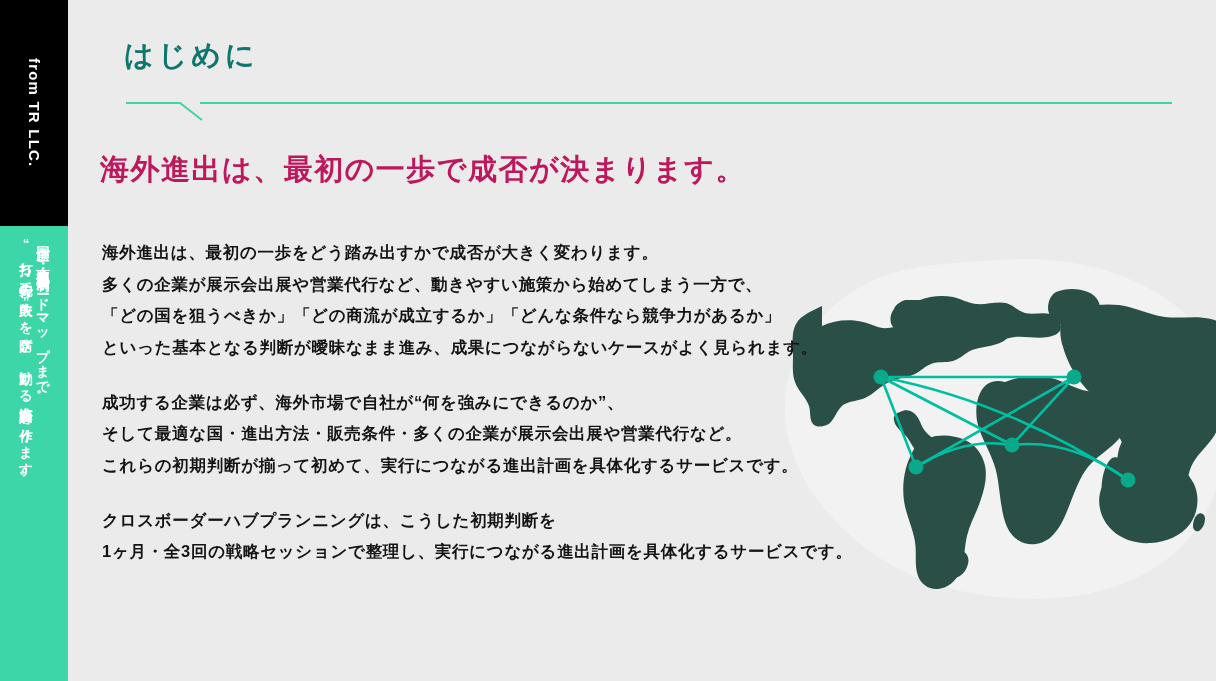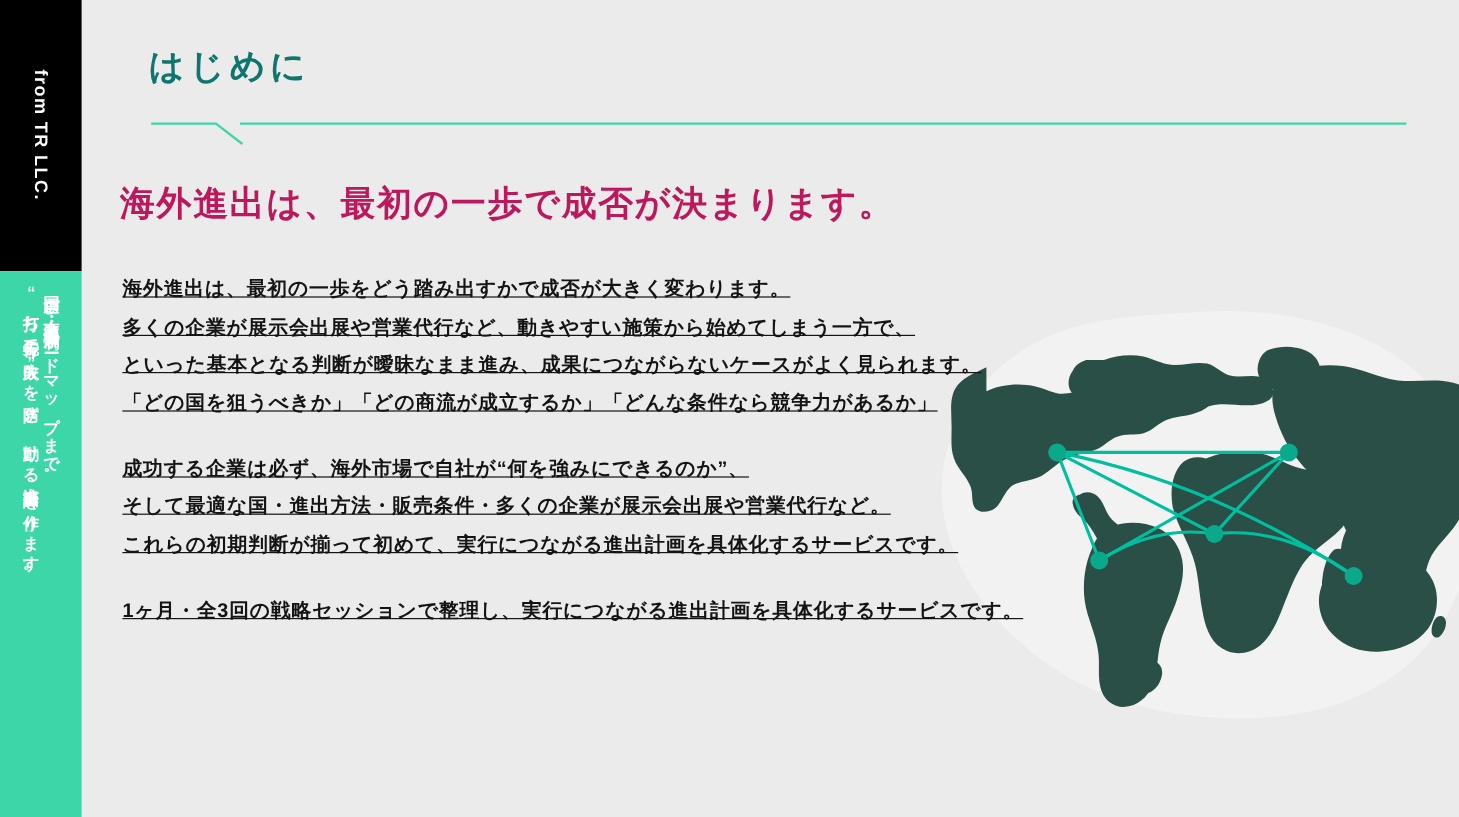--- a/index.html
+++ b/index.html
@@ -46,21 +46,21 @@
     font-size:29px;font-weight:700;color:#be185d;letter-spacing:1.5px;
     white-space:nowrap;
   }
 
   
   .body{
     position:absolute;left:102px;top:226px;width:900px;
     font-size:16.5px;font-weight:700;color:#141414;letter-spacing:0.7px;
     z-index:3;
   }
-  .para{margin:0 0 23px 0;text-decoration:underline;}
+  .para{margin:11px 0 23px 0;}
   .para:last-child{margin-bottom:0;}
   .ln{display:block;line-height:1.92;white-space:nowrap;}
 
   
   .mapwrap{
     position:absolute;left:760px;top:252px;width:470px;height:350px;
     z-index:1;pointer-events:none;
   }
   .mapwrap svg{display:block;width:470px;height:350px;}
 </style>
@@ -142,26 +142,27 @@
         <circle cx="252" cy="193" r="7.5"></circle>
         <circle cx="368" cy="228" r="7.5"></circle>
       </g>
     </svg>
   </div>
 
   <div class="body">
     <p class="para">
       <span class="ln">海外進出は、最初の一歩をどう踏み出すかで成否が大きく変わります。</span>
       <span class="ln">多くの企業が展示会出展や営業代行など、動きやすい施策から始めてしまう一方で、</span>
+      <span class="ln">「どの国を狙うべきか」「どの商流が成立するか」「どんな条件なら競争力があるか」</span>
       <span class="ln">といった基本となる判断が曖昧なまま進み、成果につながらないケースがよく見られます。</span>
-      <span class="ln">「どの国を狙うべきか」「どの商流が成立するか」「どんな条件なら競争力があるか」</span>
     </p>
     <p class="para">
       <span class="ln">成功する企業は必ず、海外市場で自社が“何を強みにできるのか”、</span>
       <span class="ln">そして最適な国・進出方法・販売条件・多くの企業が展示会出展や営業代行など。</span>
       <span class="ln">これらの初期判断が揃って初めて、実行につながる進出計画を具体化するサービスです。</span>
     </p>
     <p class="para">
+      <span class="ln">クロスボーダーハブプランニングは、こうした初期判断を</span>
       <span class="ln">1ヶ月・全3回の戦略セッションで整理し、実行につながる進出計画を具体化するサービスです。</span>
     </p>
   </div>
 
 </div>
 
 </body></html>

